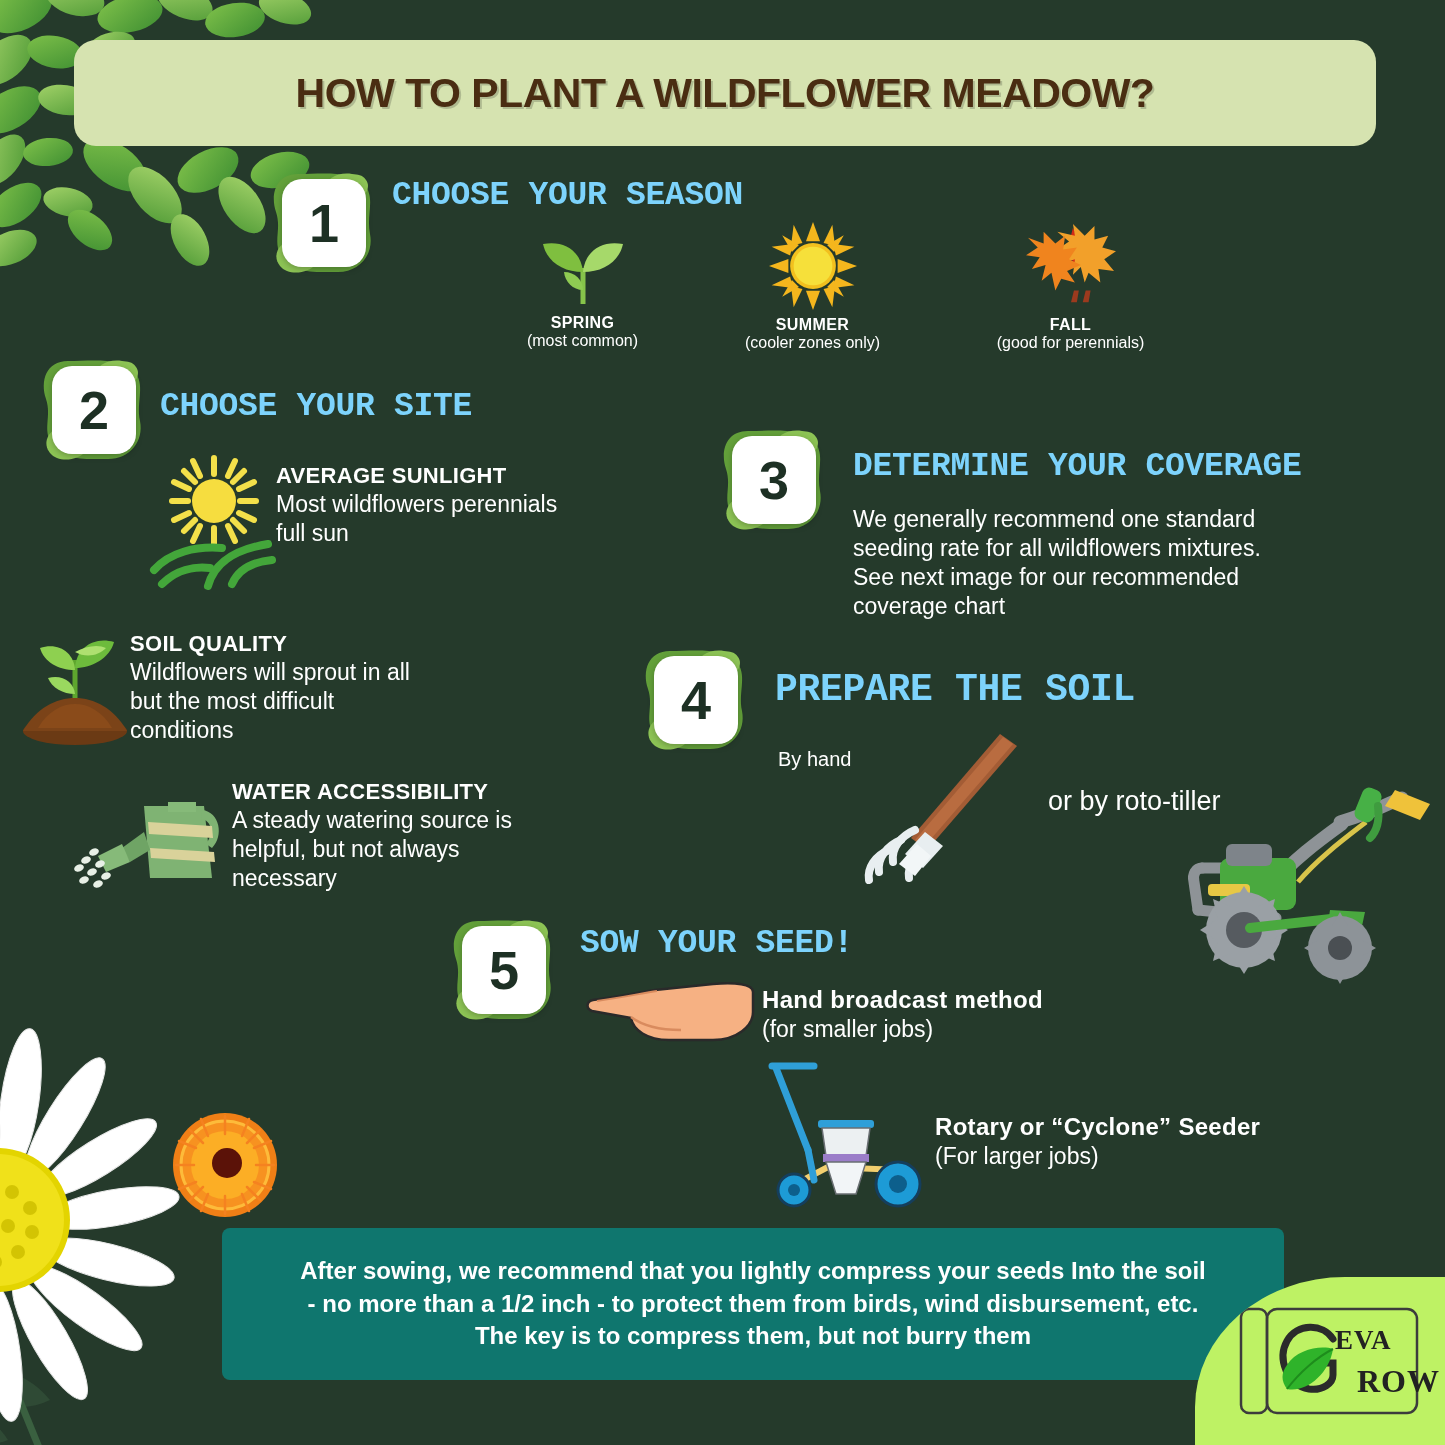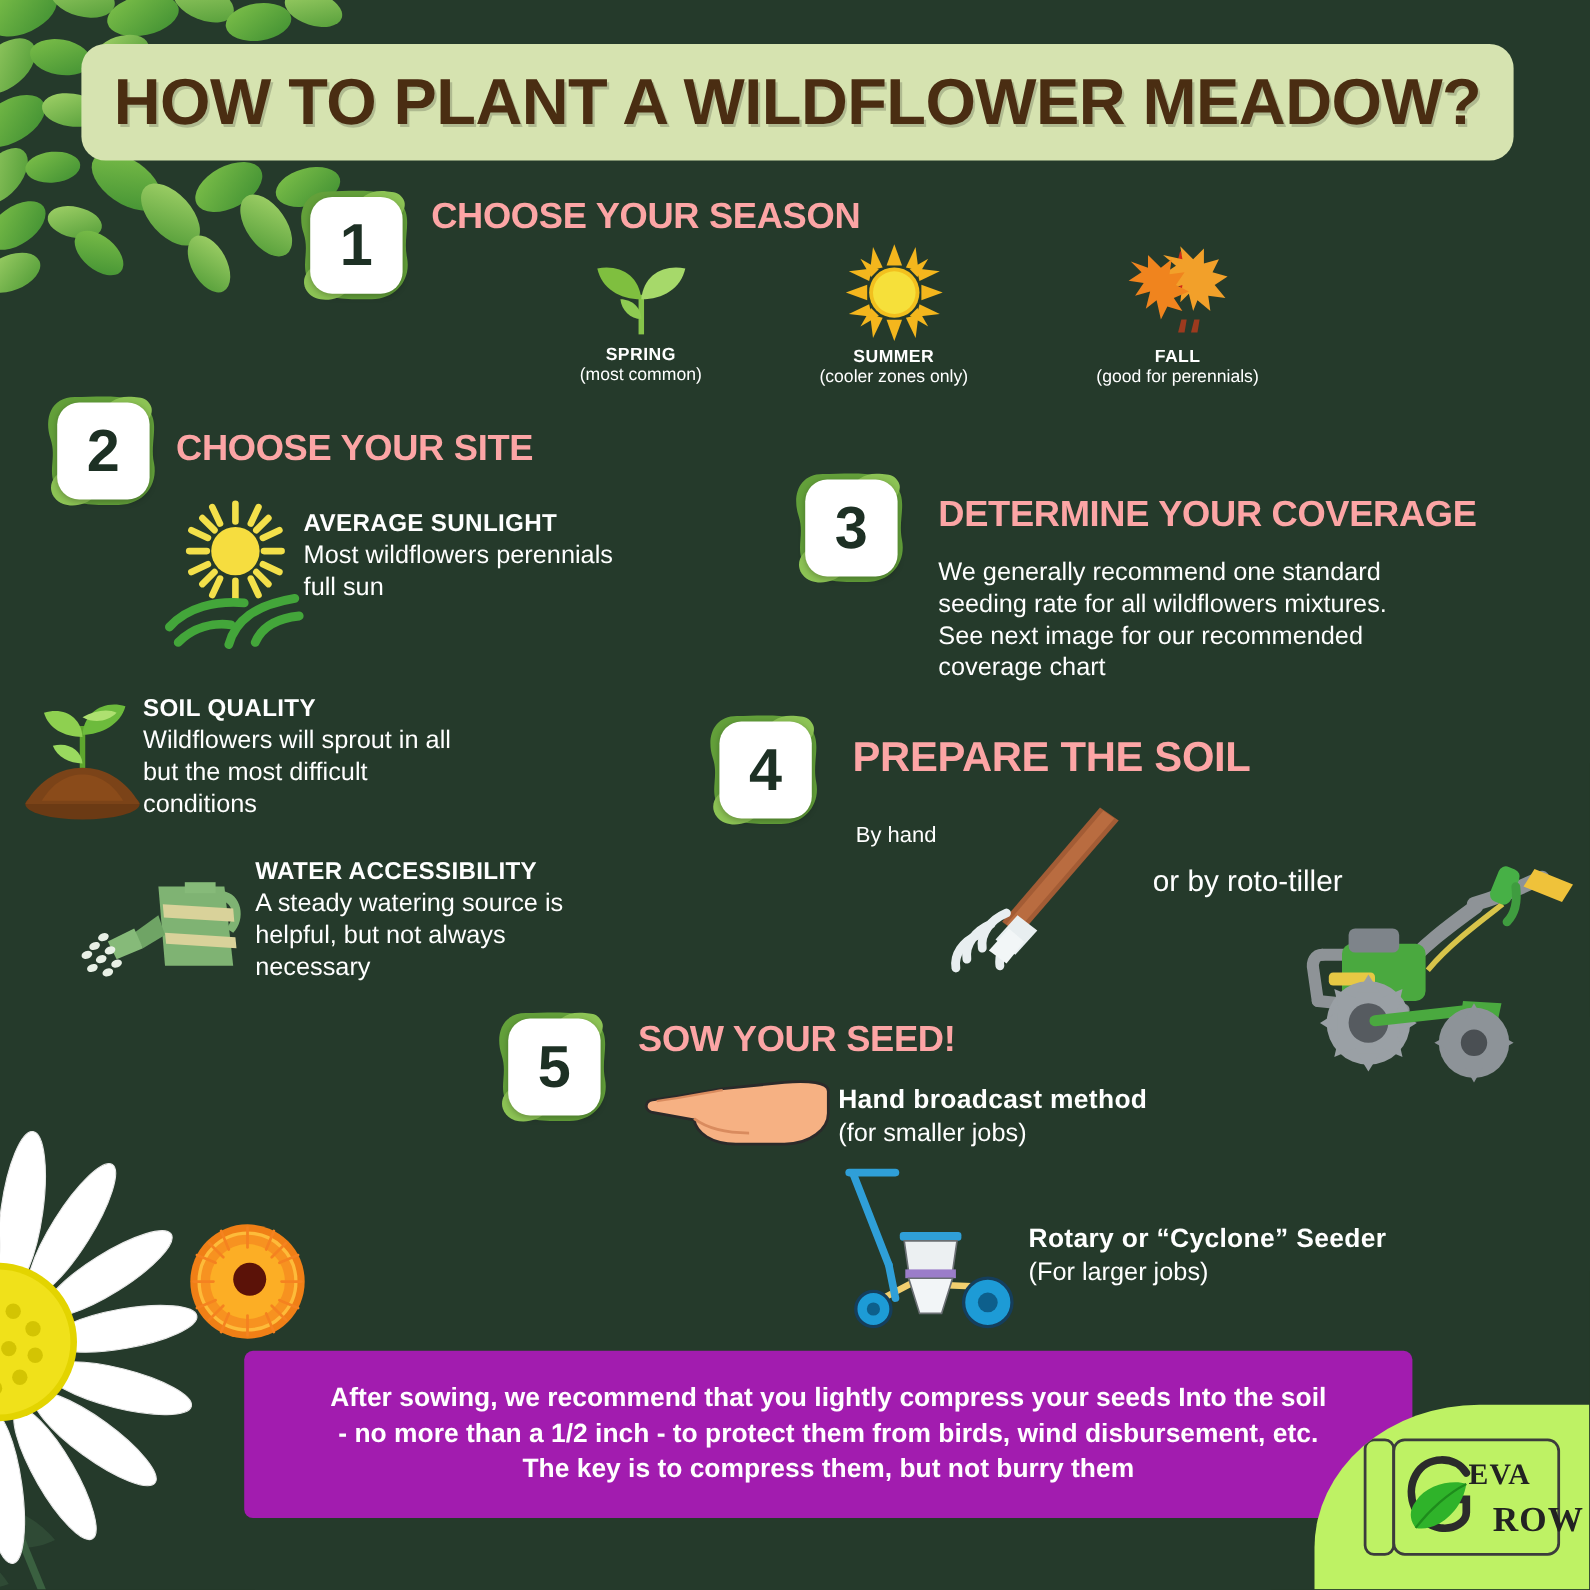--- a/index.html
+++ b/index.html
@@ -13,58 +13,58 @@
   #root { position:relative; width:1445px; height:1445px; background:#253a2b; overflow:hidden; }
 
   
   .title-banner{
     position:absolute; left:74px; top:40px; width:1302px; height:106px;
     background:#d6e3b0; border-radius:22px;
     display:flex; align-items:center; justify-content:center;
     z-index:6;
   }
   .title-text{
-    font-size:59px; font-weight:bold; color:#4a2d12;
+    font-size:41px; font-weight:bold; color:#4a2d12;
     letter-spacing:-0.5px; white-space:nowrap;
     text-shadow:2px 2px 0 rgba(0,0,0,.18);
   }
 
   
   .badge{ position:absolute; width:110px; height:110px; z-index:5; }
   .badge .blob{ position:absolute; inset:0; }
   .badge .num{
     position:absolute; left:14px; top:11px; width:84px; height:88px;
     background:#fff; border-radius:20px;
     display:flex; align-items:center; justify-content:center;
     font-size:54px; font-weight:bold; color:#1d3024;
     box-shadow:0 2px 6px rgba(0,0,0,.25);
   }
 
   
   .head-yellow{
-    position:absolute; color:#fca5a5; font-weight:bold;
-    letter-spacing:-0.3px; white-space:nowrap; z-index:4;
+    position:absolute; color:#7dd3fc; font-weight:bold;
+    letter-spacing:-0.3px; white-space:nowrap; z-index:4;font-family:Liberation Mono, monospace;
   }
   .label-white{
     position:absolute; color:#ffffff; z-index:4;
   }
 
   
   .season{ position:absolute; text-align:center; z-index:4; }
   .season .s-name{ font-size:16px; font-weight:bold; color:#fff; letter-spacing:.4px; }
   .season .s-sub{ font-size:16px; color:#fff; }
 
   
   .para{ position:absolute; color:#fff; font-size:23px; line-height:1.26; z-index:4; }
   .para .t{ font-weight:bold; font-size:22px; letter-spacing:.3px; display:block; }
 
   
   .footer-box{
     position:absolute; left:222px; top:1228px; width:1062px; height:152px;
-    background:#a21caf; border-radius:8px; z-index:5;
+    background:#0f766e; border-radius:8px; z-index:5;
     display:flex; align-items:center; justify-content:center; flex-direction:column;
   }
   .footer-box p{
     color:#fff; font-size:24px; font-weight:bold; line-height:1.35; text-align:center;
     white-space:nowrap;
   }
 
   
   .logo-wrap{
     position:absolute; right:0; bottom:0; width:250px; height:168px;

